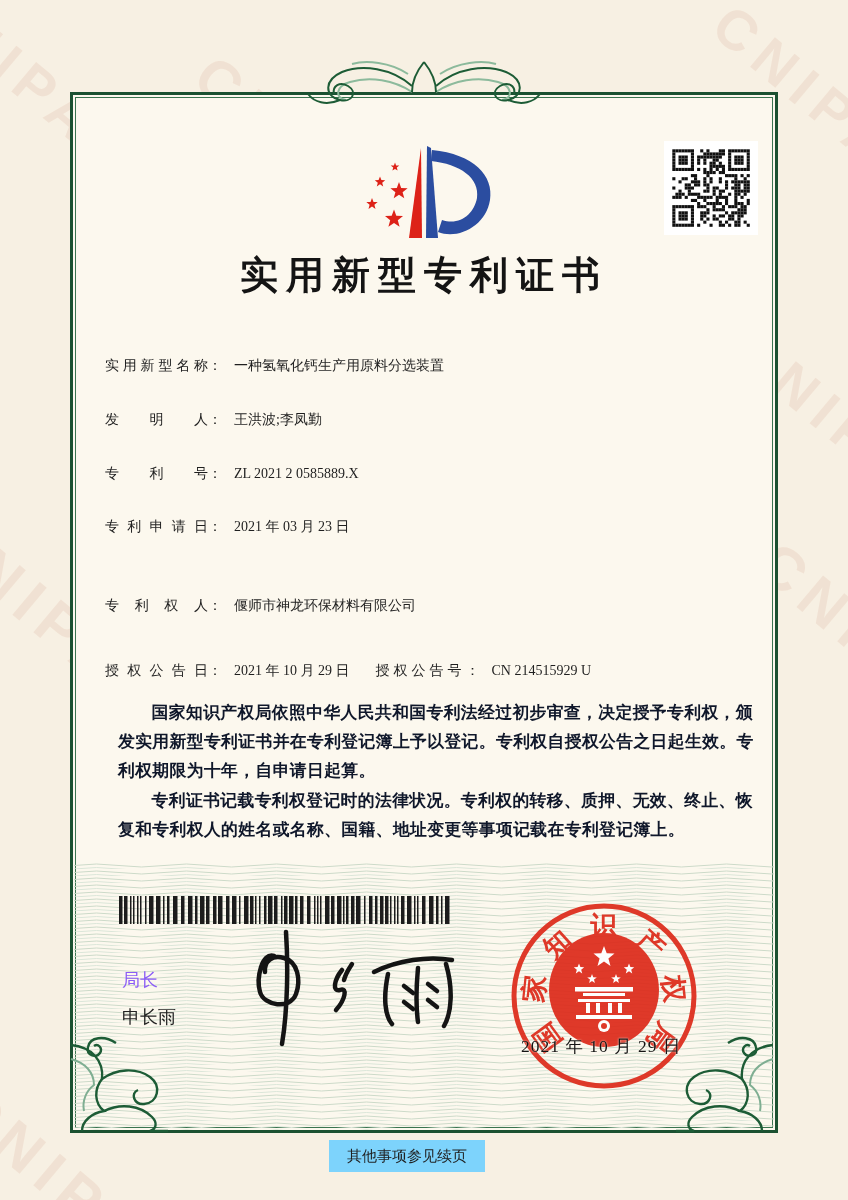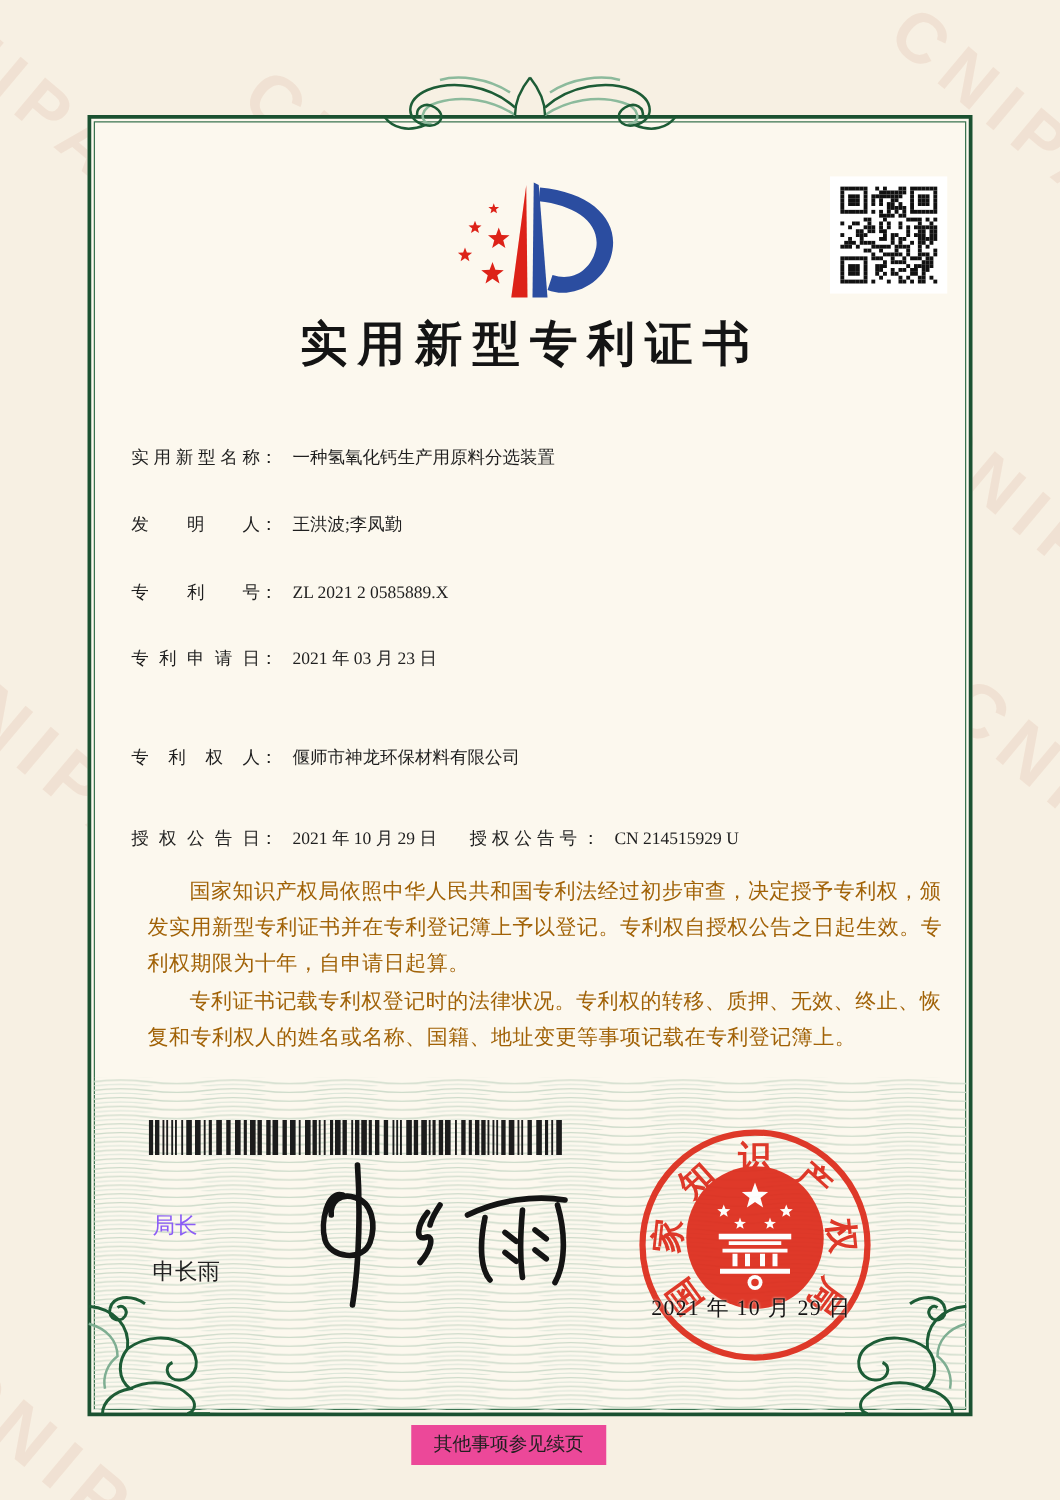--- a/index.html
+++ b/index.html
@@ -27,32 +27,32 @@
   .title{position:absolute;left:70px;top:250px;width:708px;text-align:center;font-size:38px;
          font-weight:bold;letter-spacing:8px;color:#141414;z-index:3;}
   .frow{position:absolute;left:105px;font-size:14px;z-index:3;white-space:nowrap;}
   .frow .lbl{display:inline-block;width:103px;text-align:justify;text-align-last:justify;vertical-align:top;}
   .frow .colon{display:inline-block;}
   .frow .val{margin-left:12px;}
   .frow .lbl2{margin-left:26px;letter-spacing:4px;}
   .r1{top:357px;} .r2{top:411px;} .r3{top:465px;font-family:Liberation Serif, serif;} .r4{top:518px;}
   .r5{top:565px;margin-top:32px;} .r6{top:615px;} .r7{top:662px;}
   .body-text{position:absolute;left:118px;top:698px;width:644px;font-size:16.8px;line-height:1.74;
-             color:#a16207;letter-spacing:.4px;z-index:3;}
+             color:#0f172a;letter-spacing:.4px;z-index:3;font-weight:bold;}
   .body-text p{margin:0;text-indent:2em;}
   .officer-title{position:absolute;left:122px;top:968px;font-size:18px;z-index:3;
                  font-family:"Liberation Sans","DejaVu Sans",sans-serif;color:#8b5cf6;}
   .officer-name{position:absolute;left:122px;top:1005px;font-size:18px;z-index:3;
                 font-family:"Liberation Sans","DejaVu Sans",sans-serif;color:#222;}
   .seal-date{position:absolute;left:521px;top:1034px;font-size:17.5px;letter-spacing:1px;color:#141414;
              z-index:5;text-shadow:0 0 2px #fcf8ee;}
   .pageinfo{position:absolute;left:70px;top:1096px;width:708px;text-align:center;font-size:14.5px;
             letter-spacing:2px;z-index:3;}
   .contbox{position:absolute;left:329px;top:1140px;width:156px;height:32px;line-height:32px;
-           background:#ec4899;text-align:center;font-size:15px;z-index:3;}
+           background:#7dd3fc;text-align:center;font-size:15px;z-index:3;}
 </style>
 </head>
 <body>
 
 <div class="page">
 
   <div class="wm wm1">CNIPA</div>
   <div class="wm wm2">CNIPA</div>
   <div class="wm wm3">CNIPA</div>
   <div class="wm wm4">CNIPA</div>

